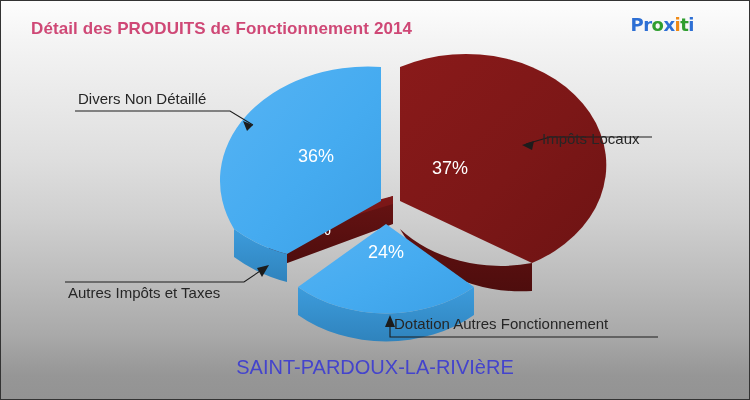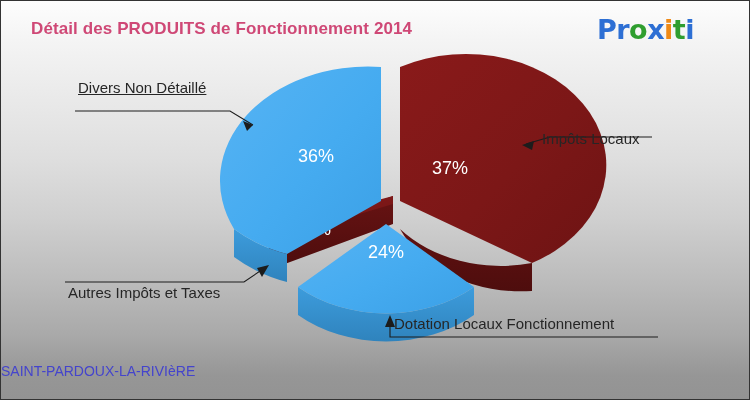--- a/index.html
+++ b/index.html
@@ -37,21 +37,21 @@
     color: #cf4876;
     letter-spacing: 0.1px;
     white-space: nowrap;
   }
 
   
   #brand-logo {
     position: absolute;
     right: 55px;
     top: 13px;
-    font-size: 27px;
+    font-size: 18px;
     font-weight: bold;
     letter-spacing: -0.5px;
     white-space: nowrap;
     font-family: "DejaVu Sans", sans-serif;
   }
   #brand-logo span { display: inline-block; }
   .lg-blue   { color: #2d6fd4; }
   .lg-green  { color: #2f9e2f; }
   .lg-orange { color: #ef8a17; }
   .lg-x      { color: #2d6fd4; position: relative; }
@@ -87,22 +87,22 @@
     white-space: nowrap;
     font-family: "Liberation Sans", sans-serif;
   }
 
   
   #footer-label {
     position: absolute;
     left: 0;
     right: 0;
     bottom: 20px;
-    text-align: left;
-    font-size: 14px;
+    text-align: center;
+    font-size: 20px;
     color: #4444cc;
     font-family: "Liberation Sans", sans-serif;
   }
 </style>
 </head>
 <body>
 
 <div id="canvas">
 
   <div id="chart-title">Détail des PRODUITS de Fonctionnement 2014</div>
@@ -187,23 +187,23 @@
       <path class="leader-line" d="M 64,281 L 243,281 L 265,266"></path>
       <path class="leader-head" d="M 268,264 L 256,267 L 261,276 Z"></path>
     </g>
 
     <g>
       <path class="leader-line" d="M 657,336 L 389,336 L 389,320"></path>
       <path class="leader-head" d="M 389,314 L 384,326 L 394,326 Z"></path>
     </g>
   </svg>
 
-  <div class="callout-text" style="left:77px; top:78px;text-decoration:underline;">Divers Non Détaillé</div>
+  <div class="callout-text" style="left:77px; top:89px;">Divers Non Détaillé</div>
 
   <div class="callout-text" style="left:541px; top:115px;margin-top:14px;">Impôts Locaux</div>
 
   <div class="callout-text" style="left:67px; top:259px;margin-top:24px;">Autres Impôts et Taxes</div>
 
-  <div class="callout-text" style="left:393px; top:314px;">Dotation Locaux Fonctionnement</div>
+  <div class="callout-text" style="left:393px; top:314px;">Dotation Autres Fonctionnement</div>
 
   <div id="footer-label">SAINT-PARDOUX-LA-RIVIèRE</div>
 
 </div>
 
 </body></html>

